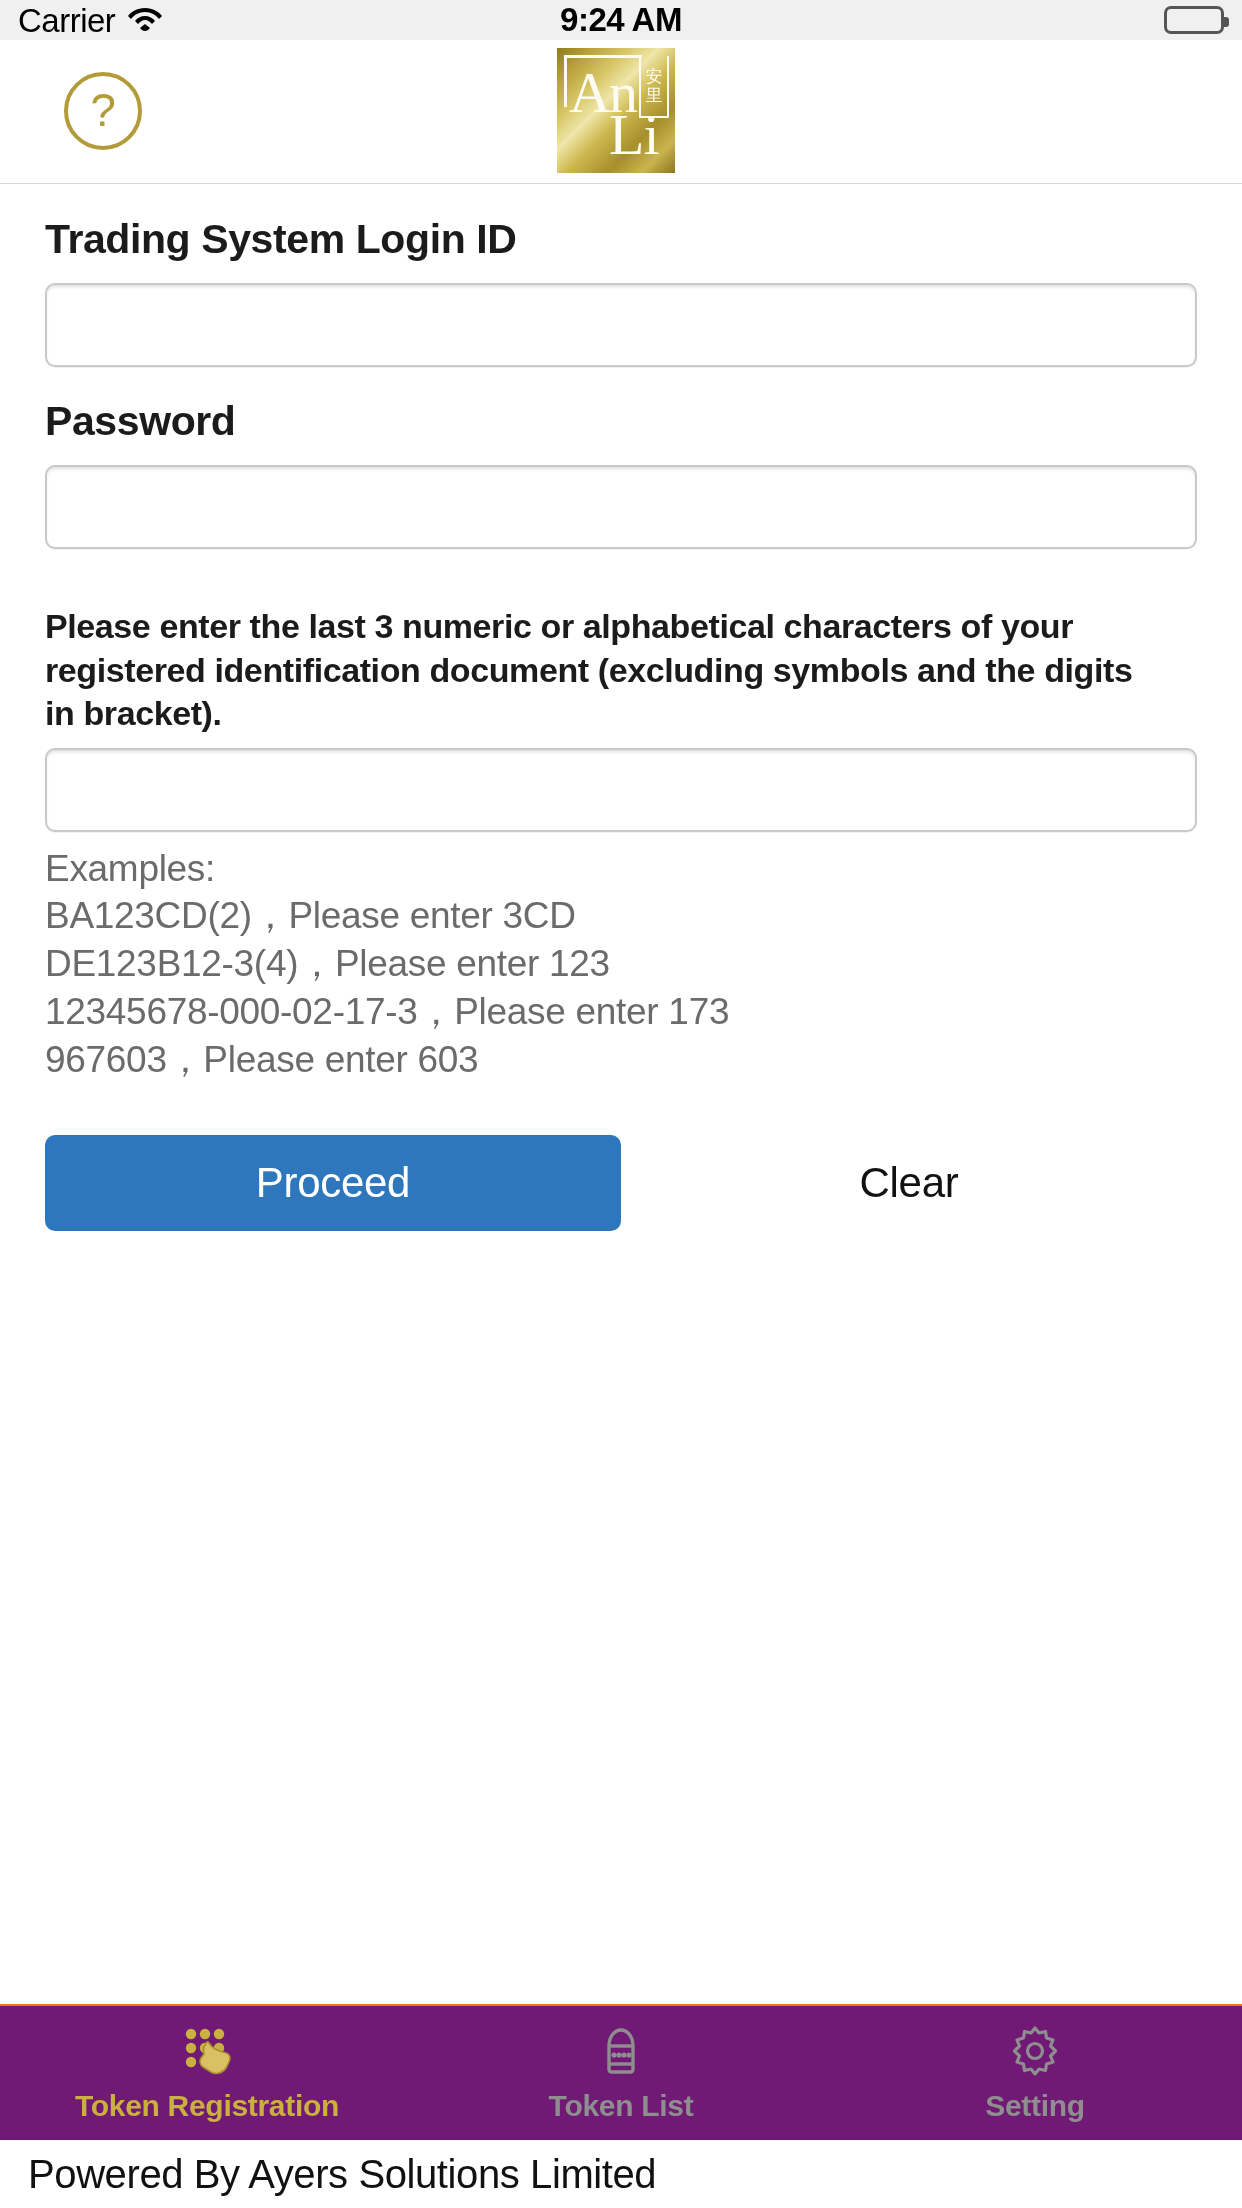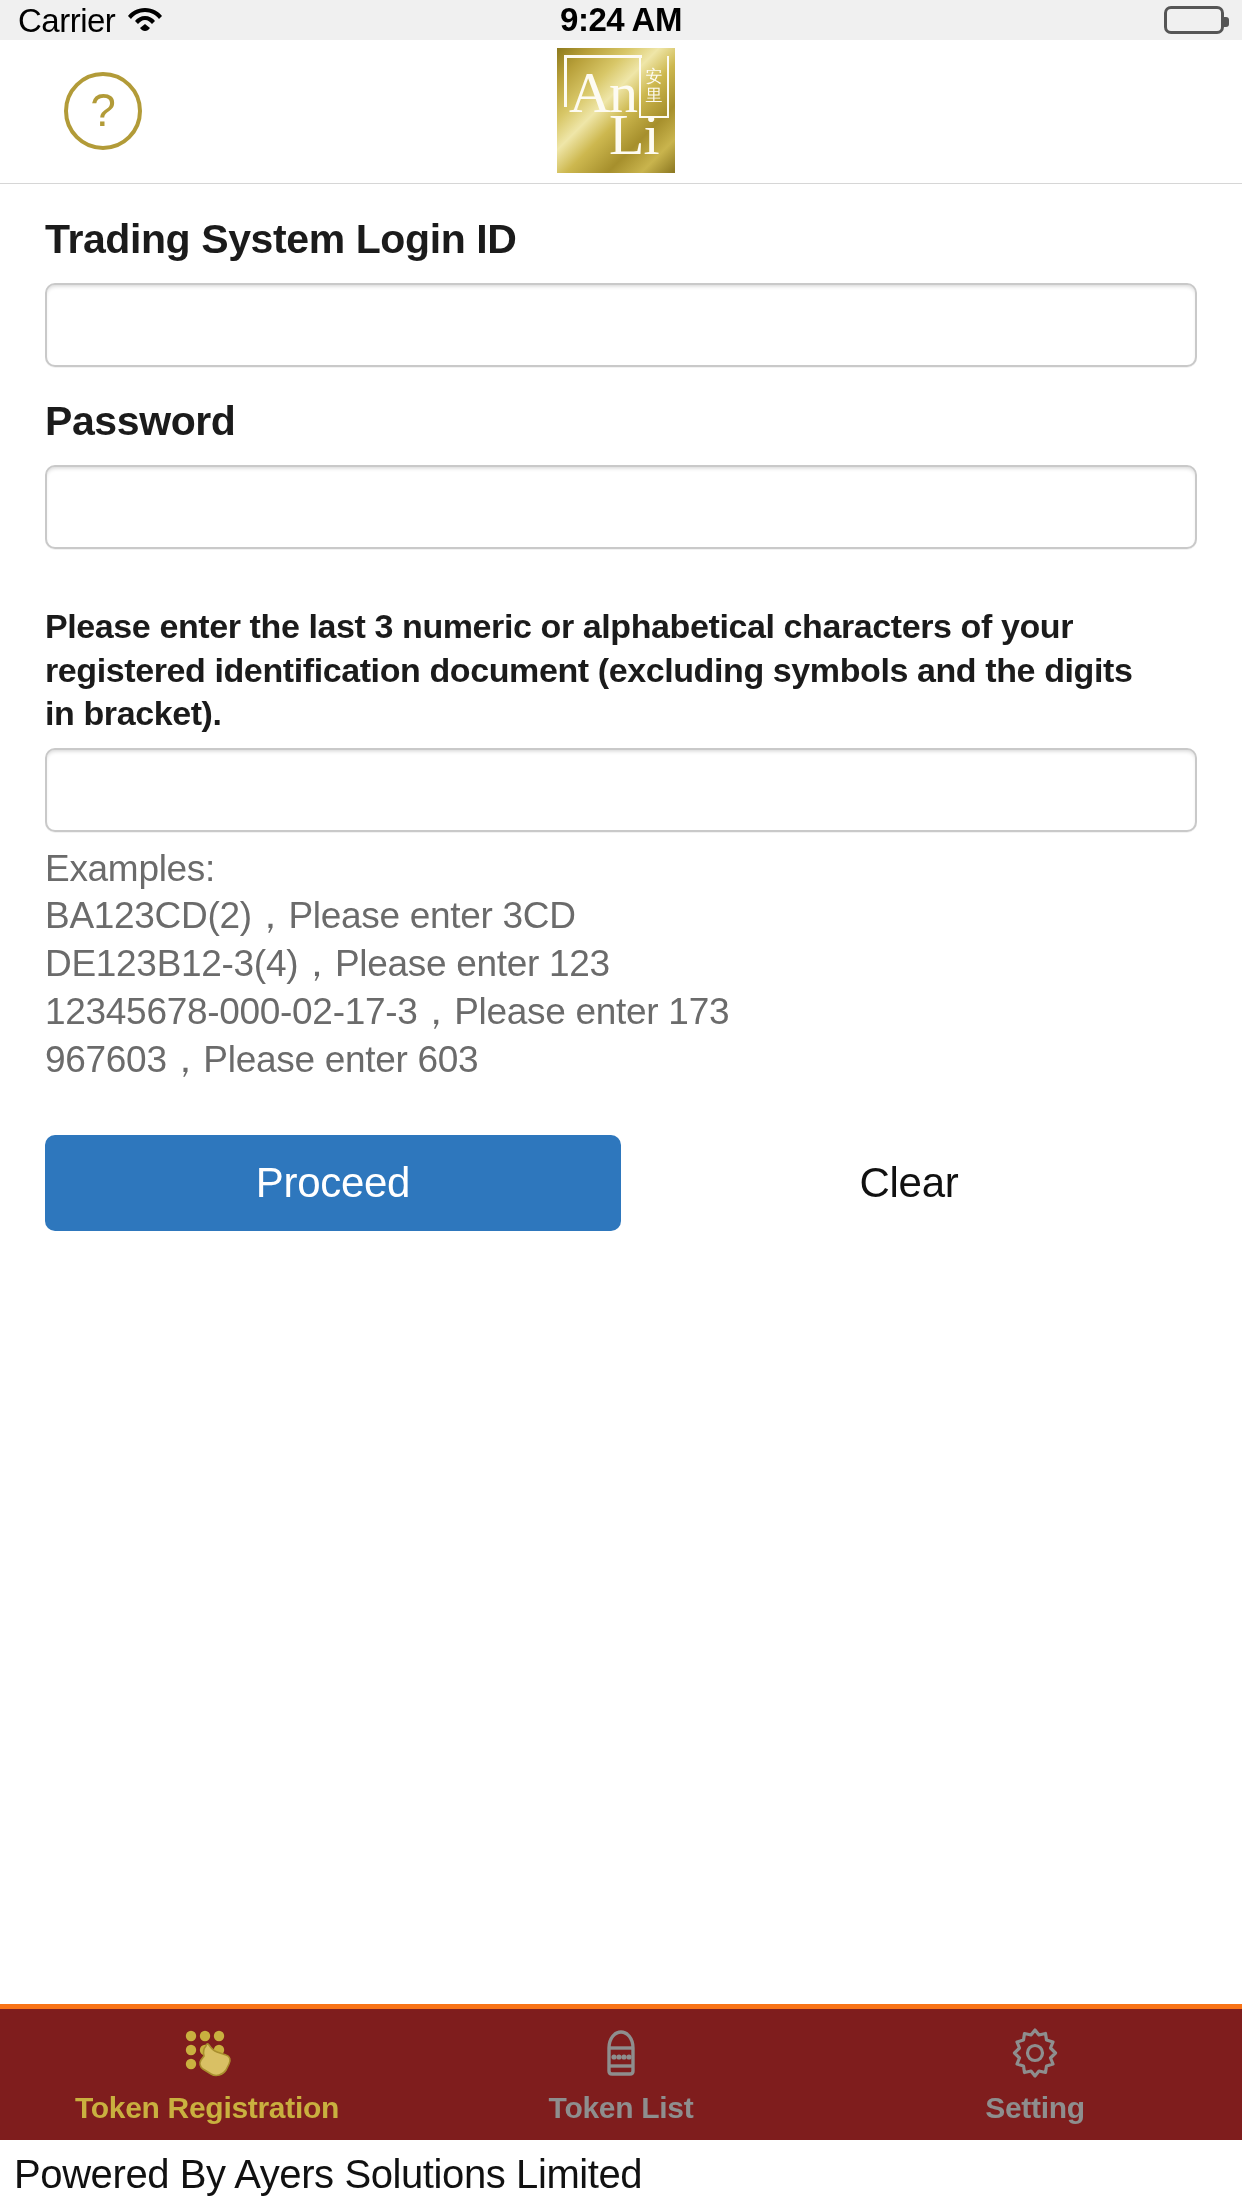--- a/index.html
+++ b/index.html
@@ -257,23 +257,23 @@
     text-align: center;
   }
 
   
   .tab-bar {
     position: absolute;
     left: 0;
     bottom: 68px;
     width: 1242px;
     height: 136px;
-    background: #7f1d1d;
-    display: flex;
-    border-top: 5px solid #f97316;
+    background: #701a75;
+    display: flex;
+    border-top: 2px solid #f97316;
   }
   .tab-item {
     flex: 1;
     display: flex;
     flex-direction: column;
     align-items: center;
     justify-content: center;
     gap: 10px;
     cursor: pointer;
   }
@@ -294,21 +294,21 @@
   
   .footer {
     position: absolute;
     left: 0;
     bottom: 0;
     width: 1242px;
     height: 68px;
     background: #fff;
     display: flex;
     align-items: center;
-    padding-left: 14px;
+    padding-left: 28px;
   }
   .footer-text {
     font-size: 40px;
     color: #111;
     letter-spacing: -0.4px;
   }
 </style>
 </head>
 <body>
 

